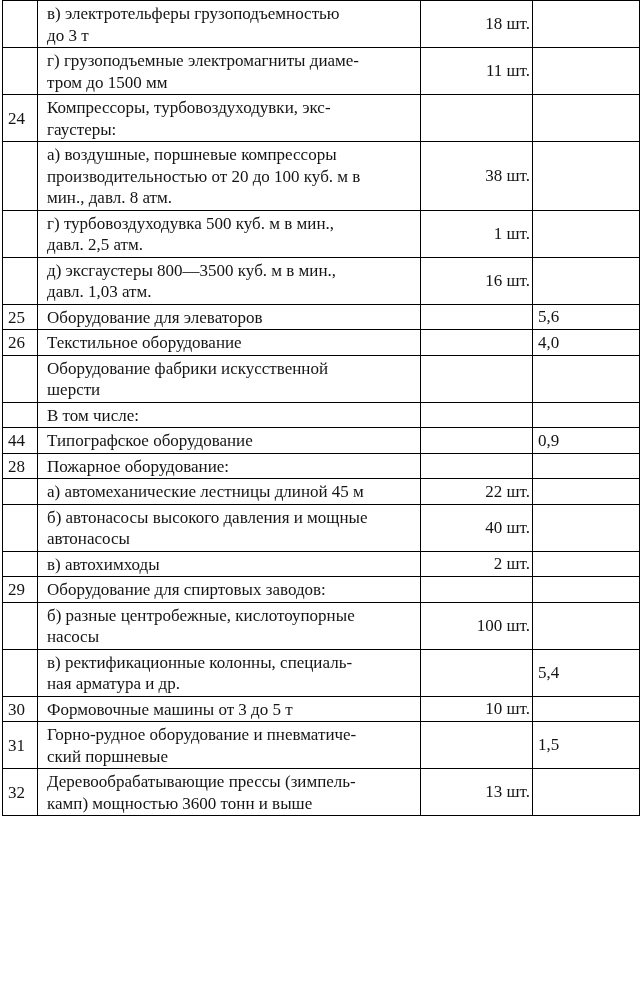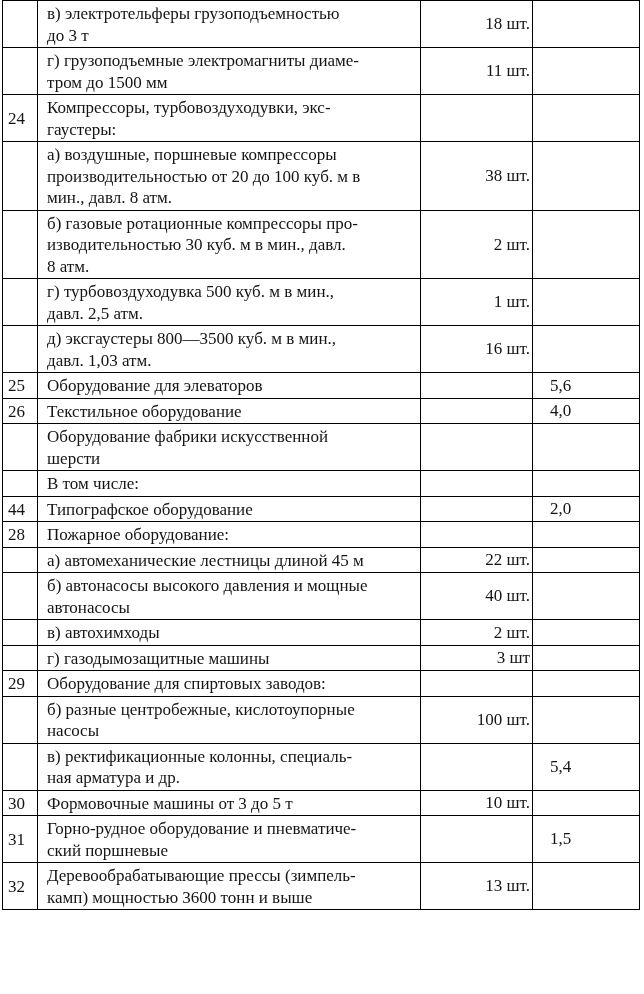--- a/index.html
+++ b/index.html
@@ -39,21 +39,21 @@
     white-space: pre-line;
     text-align: left;
   }
   td.cell-qty {
     vertical-align: middle;
     padding: 1px 2px 1px 9px;
     text-align: right;
   }
   td.cell-val {
     vertical-align: middle;
-    padding: 1px 2px 1px 17px;
+    padding: 1px 2px 1px 5px;
     text-align: left;
     margin-top: 27px;
   }
 </style>
 </head>
 <body>
 
 <div class="page">
   <table class="doc-table">
     <colgroup>
@@ -87,28 +87,20 @@
       <tr>
         <td class="cell-num"></td>
         <td class="cell-desc">а) воздушные, поршневые компрессоры
 производительностью от 20 до 100 куб. м в
 мин., давл. 8 атм.</td>
         <td class="cell-qty">38 шт.</td>
         <td class="cell-val"></td>
       </tr>
       <tr>
         <td class="cell-num"></td>
-        <td class="cell-desc">б) газовые ротационные компрессоры про-
-изводительностью 30 куб. м в мин., давл.
-8 атм.</td>
-        <td class="cell-qty">2 шт.</td>
-        <td class="cell-val"></td>
-      </tr>
-      <tr>
-        <td class="cell-num"></td>
         <td class="cell-desc">г) турбовоздуходувка 500 куб. м в мин.,
 давл. 2,5 атм.</td>
         <td class="cell-qty">1 шт.</td>
         <td class="cell-val"></td>
       </tr>
       <tr>
         <td class="cell-num"></td>
         <td class="cell-desc">д) эксгаустеры 800—3500 куб. м в мин.,
 давл. 1,03 атм.</td>
         <td class="cell-qty">16 шт.</td>
@@ -136,21 +128,21 @@
       <tr>
         <td class="cell-num"></td>
         <td class="cell-desc">В том числе:</td>
         <td class="cell-qty"></td>
         <td class="cell-val"></td>
       </tr>
       <tr>
         <td class="cell-num">44</td>
         <td class="cell-desc">Типографское оборудование</td>
         <td class="cell-qty"></td>
-        <td class="cell-val">2,0</td>
+        <td class="cell-val">0,9</td>
       </tr>
       <tr>
         <td class="cell-num">28</td>
         <td class="cell-desc">Пожарное оборудование:</td>
         <td class="cell-qty"></td>
         <td class="cell-val"></td>
       </tr>
       <tr>
         <td class="cell-num"></td>
         <td class="cell-desc">а) автомеханические лестницы длиной 45 м</td>
@@ -161,26 +153,20 @@
         <td class="cell-num"></td>
         <td class="cell-desc">б) автонасосы высокого давления и мощные
 автонасосы</td>
         <td class="cell-qty">40 шт.</td>
         <td class="cell-val"></td>
       </tr>
       <tr>
         <td class="cell-num"></td>
         <td class="cell-desc">в) автохимходы</td>
         <td class="cell-qty">2 шт.</td>
-        <td class="cell-val"></td>
-      </tr>
-      <tr>
-        <td class="cell-num"></td>
-        <td class="cell-desc">г) газодымозащитные машины</td>
-        <td class="cell-qty">3 шт</td>
         <td class="cell-val"></td>
       </tr>
       <tr>
         <td class="cell-num">29</td>
         <td class="cell-desc">Оборудование для спиртовых заводов:</td>
         <td class="cell-qty"></td>
         <td class="cell-val"></td>
       </tr>
       <tr>
         <td class="cell-num"></td>

